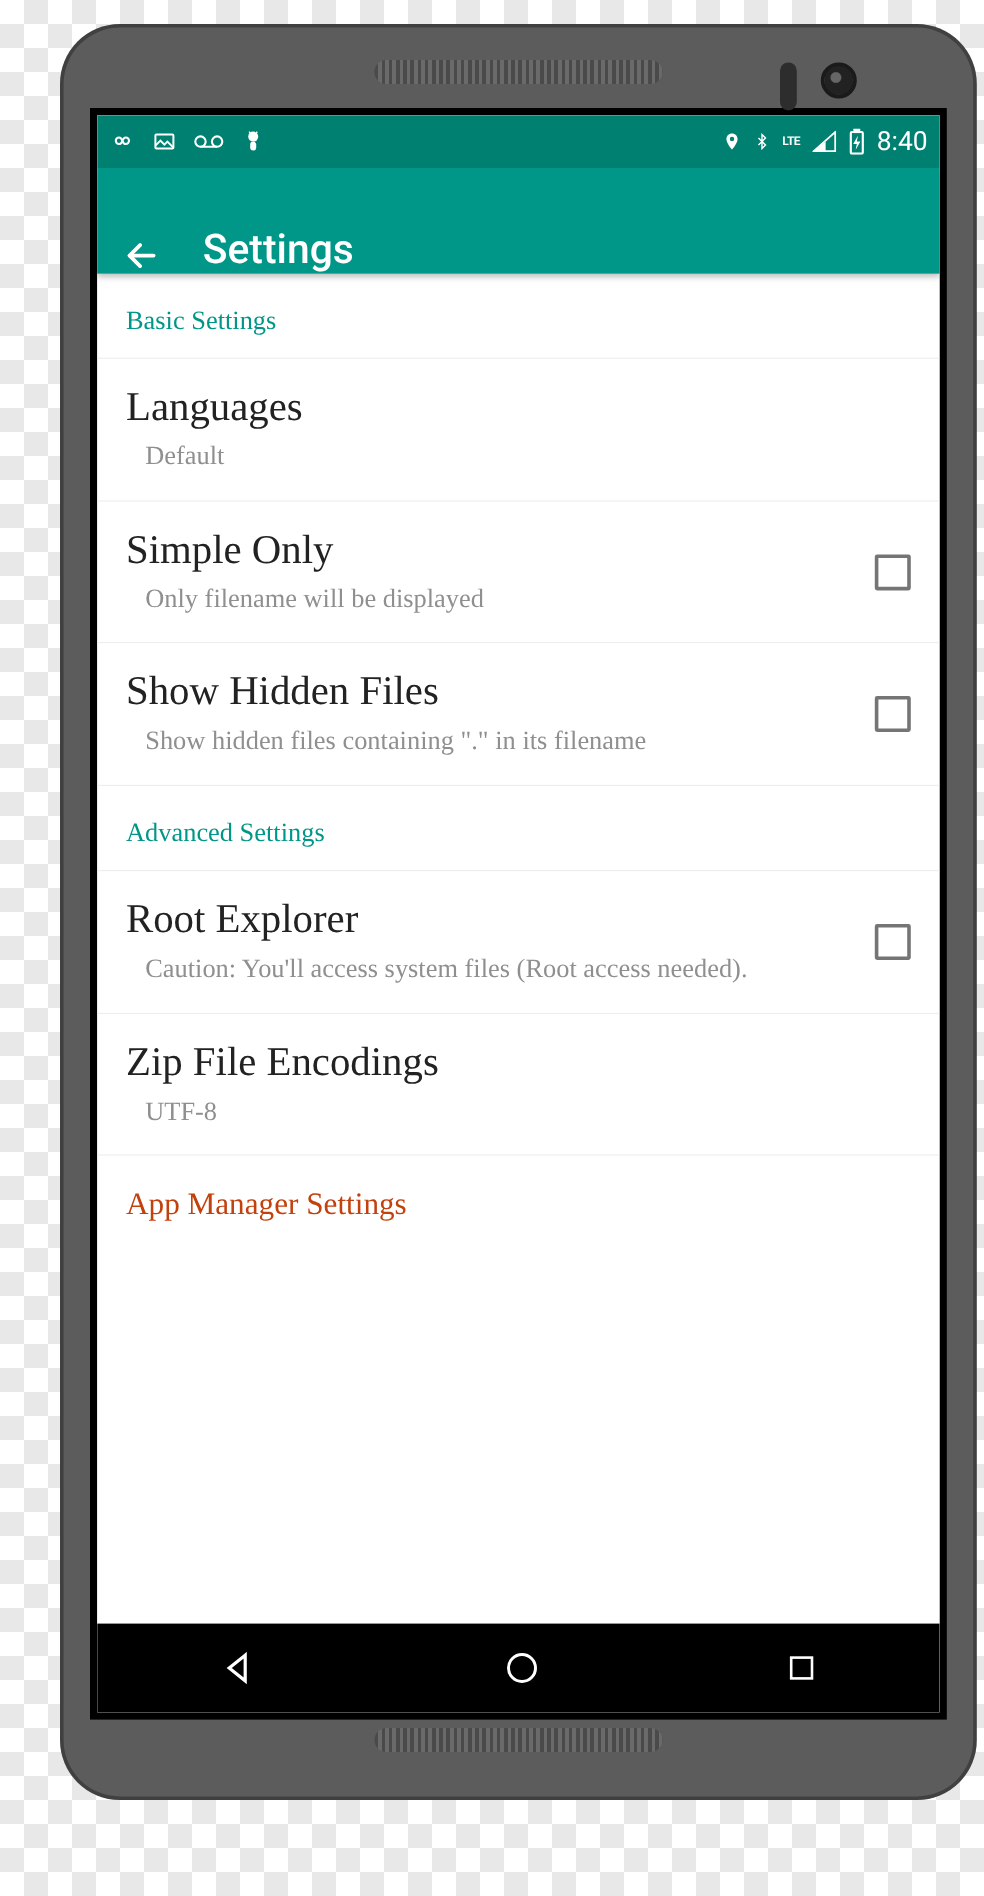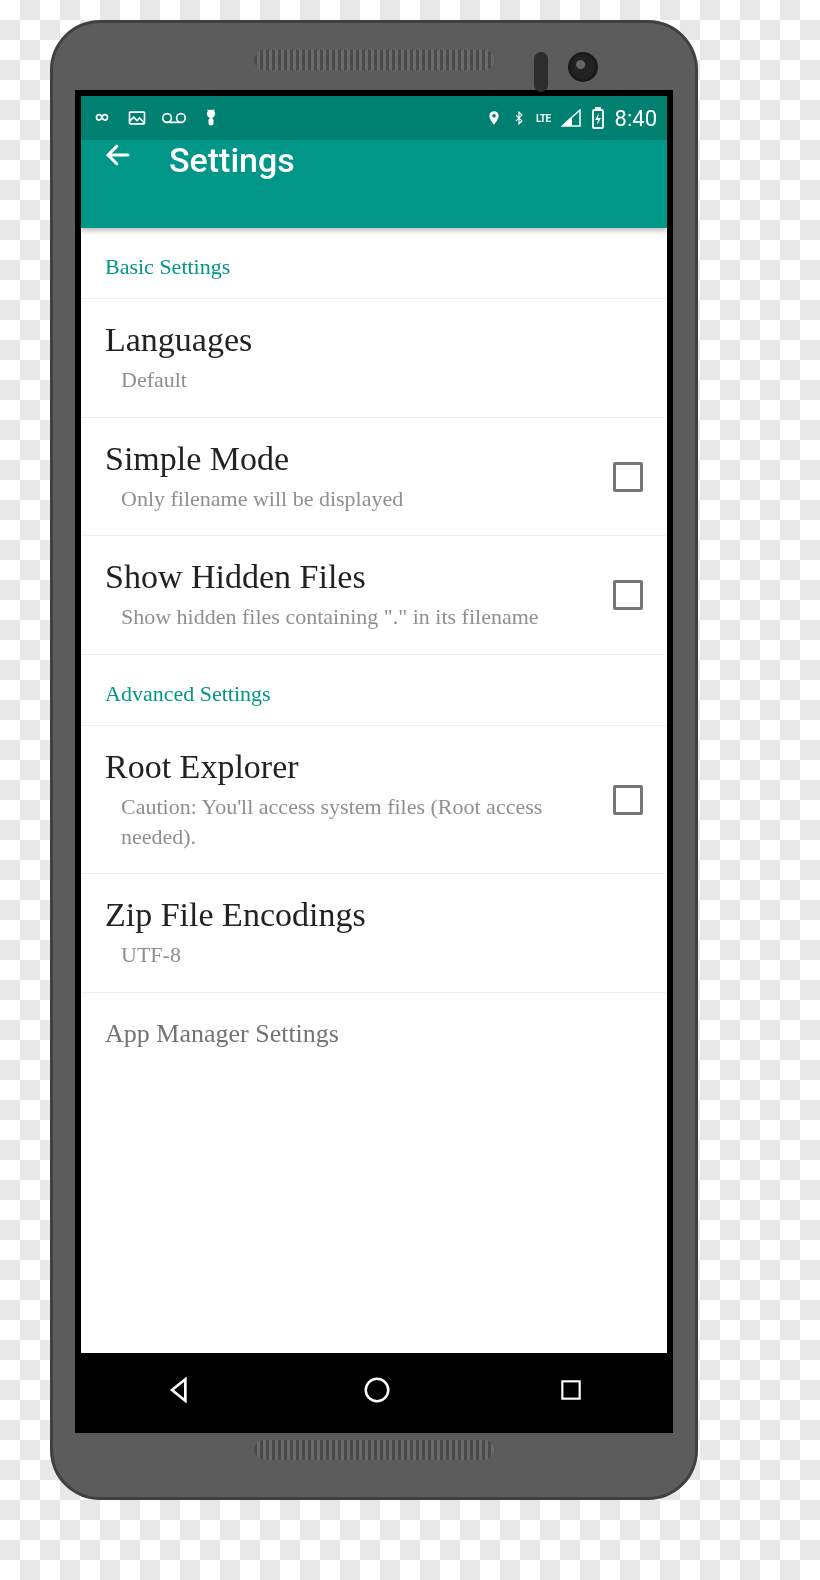--- a/index.html
+++ b/index.html
@@ -13,21 +13,21 @@
       linear-gradient(45deg, transparent 75%, #e8e8e8 75%),
       linear-gradient(-45deg, transparent 75%, #e8e8e8 75%);
     background-size: 40px 40px;
     background-position: 0 0, 0 20px, 20px -20px, -20px 0;
   }
 
   .phone-frame {
     position: absolute;
     left: 50px;
     top: 20px;
-    width: 648px;
+    width: 764px;
     height: 1480px;
     background: #5c5c5c;
     border-radius: 50px;
     padding: 70px 25px 67px 25px;
     box-shadow: inset 0 0 0 3px rgba(0,0,0,0.3);
   }
   .speaker-top, .speaker-bottom {
     position: absolute;
     left: 50%;
     transform: translateX(-50%);
@@ -85,21 +85,21 @@
   .status-left { display: flex; align-items: center; gap: 14px; }
   .status-right { margin-left: auto; display: flex; align-items: center; gap: 10px; }
   .status-right .lte { font-size: 10px; font-weight: 700; letter-spacing: -0.5px; }
   .status-right svg, .status-left svg { display: block; }
 
   .app-bar {
     height: 88px;
     background: #009688;
     color: #fff;
     display: flex;
-    align-items: flex-start;
+    align-items: flex-end;
     padding: 0 22px;
     box-shadow: 0 3px 5px rgba(0,0,0,0.25);
     z-index: 2;
   }
   .app-bar .back { margin-right: 36px; display:flex; align-items:center; }
   .app-bar .title { font-size: 34px; font-weight: 500; }
 
   .content {
     flex: 1;
     background: #fff;
@@ -241,21 +241,21 @@
 
         <div class="pref">
           <div class="pref-texts">
             <div class="pref-title">Languages</div>
             <div class="pref-sub">Default</div>
           </div>
         </div>
 
         <div class="pref">
           <div class="pref-texts">
-            <div class="pref-title">Simple Mode</div>
+            <div class="pref-title">Simple Only</div>
             <div class="pref-sub">Only filename will be displayed</div>
           </div>
           <div class="checkbox"></div>
         </div>
 
         <div class="pref">
           <div class="pref-texts">
             <div class="pref-title">Show Hidden Files</div>
             <div class="pref-sub">Show hidden files containing "." in its filename</div>
           </div>
@@ -272,21 +272,21 @@
           <div class="checkbox"></div>
         </div>
 
         <div class="pref">
           <div class="pref-texts">
             <div class="pref-title">Zip File Encodings</div>
             <div class="pref-sub">UTF-8</div>
           </div>
         </div>
 
-        <div class="section-header inline" style="border-bottom:none;color:#737373;font-size:26px;font-weight:400;padding-top:26px;">App Manager Settings</div>
+        <div class="section-header inline" style="border-bottom:none;color:#c2410c;font-size:26px;font-weight:400;padding-top:26px;">App Manager Settings</div>
 
       </div>
 
       <div class="nav-bar">
         <span>
           <svg width="32" height="32" viewBox="0 0 24 24" fill="none" stroke="#fff" stroke-width="2">
             <path d="M16 4L6 12l10 8z" fill="none"></path>
           </svg>
         </span>
         <span>

